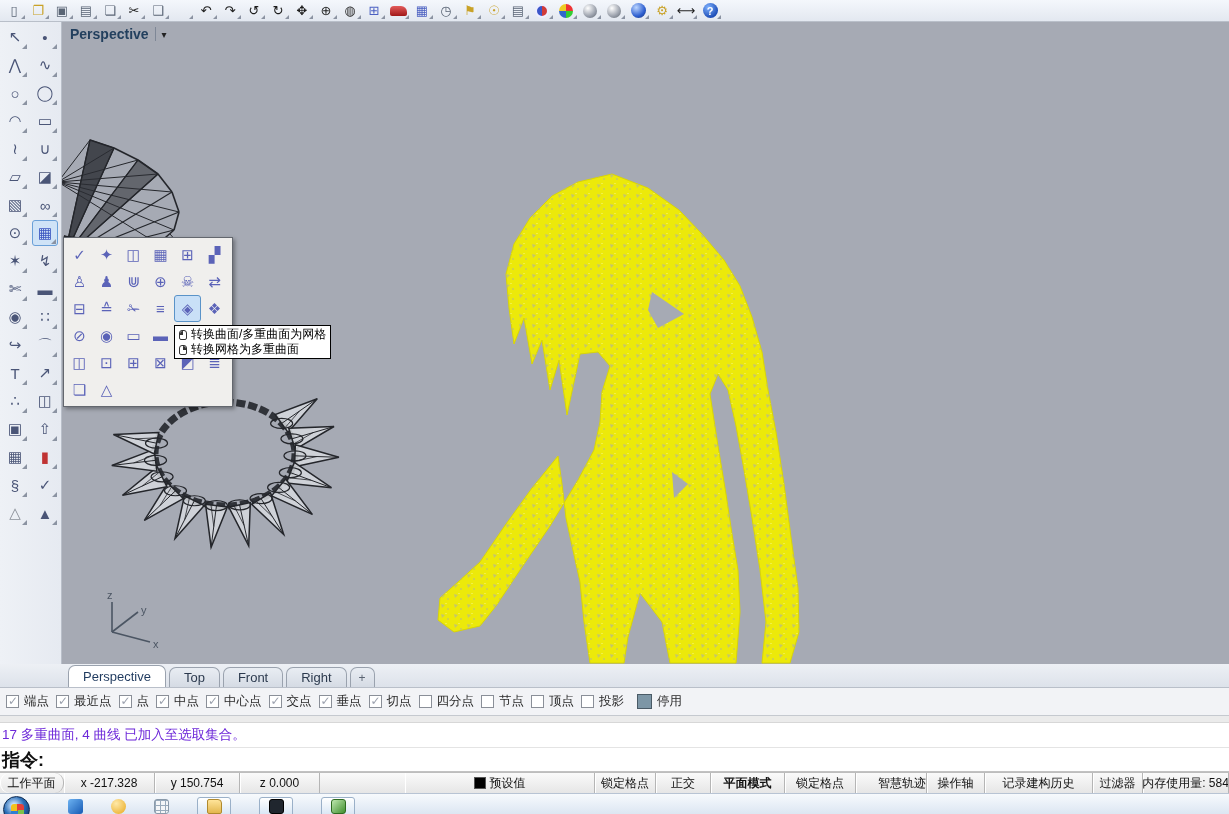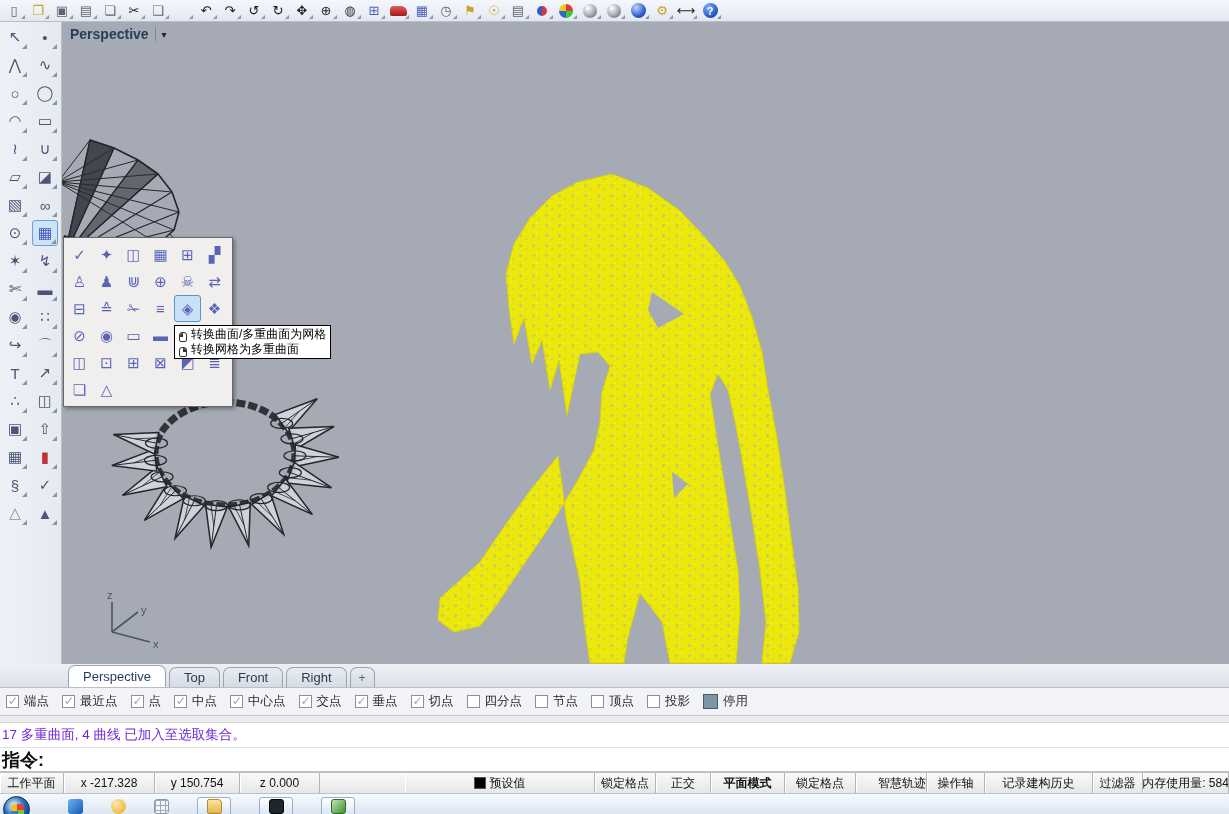--- a/index.html
+++ b/index.html
@@ -43,21 +43,21 @@
   .scene { position:absolute; top:0; left:0; }
 
   
   .palette { position:absolute; left:1px; top:215px; width:170px; background:#f0efed;
     border:1px solid #63676e; box-shadow:2px 2px 4px rgba(0,0,0,.35); padding:3px 2px; z-index:10;
     display:flex; flex-wrap:wrap; }
   .pi { width:27px; height:27px; display:flex; align-items:center; justify-content:center; font-size:15px; color:#5b63b8; }
   .pi.active { background:#c9e0f7; border:1px solid #5a93c8; border-radius:3px; }
   .tooltip { position:absolute; left:112px; top:303px; z-index:20; background:#fff; border:1px solid #000;
     padding:1px 4px; font-size:12px; color:#000; white-space:nowrap; line-height:15px; }
-  .tt-line { display:flex; align-items:flex-end; gap:4px; }
+  .tt-line { display:flex; align-items:center; gap:4px; }
   .mouse { width:8px; height:10px; border:1px solid #333; border-radius:3px 3px 2px 2px; background:#fff; position:relative; flex:none; }
   .mouse::before { content:""; position:absolute; top:0; width:3px; height:4px; background:#333; }
   .mouse.l::before { left:0; border-radius:3px 0 0 0; }
   .mouse.r::before { right:0; border-radius:0 3px 0 0; }
 
   
   .tabsrow { position:absolute; top:664px; left:0; width:1229px; height:24px; background:linear-gradient(#edf0f5,#dde2ea);
     border-bottom:1px solid #b9bfc9; display:flex; align-items:flex-end; padding-left:68px; gap:3px; }
   .tab { height:20px; padding:0 14px; display:flex; align-items:center; font-size:13px; color:#2c3a4e;
     background:linear-gradient(#e9edf3,#d5dbe4); border:1px solid #9aa2ae; border-bottom:none; border-radius:7px 7px 0 0; }
@@ -445,21 +445,21 @@
   <div class="tabsrow">
 
   <div class="tab active">Perspective</div>
       <div class="tab">Top</div>
       <div class="tab">Front</div>
       <div class="tab">Right</div>
       <div class="tab plus">+</div>
     </div>
 
   <div class="osnap">
-    <span style="display:flex;gap:13px;align-items:center;">
+    <span style="display:flex;gap:7px;align-items:center;">
 
     <label class="osnap-item">
           <span class="cb on"></span>
           <span>端点</span>
         </label>
         <label class="osnap-item">
           <span class="cb on"></span>
           <span>最近点</span>
         </label>
         <label class="osnap-item">
@@ -510,21 +510,21 @@
   </div>
 
   <div class="cmd">
     <div class="cmd-strip"></div>
     <div class="cmd-hist">17 多重曲面, 4 曲线 已加入至选取集合。</div>
     <div class="cmd-prompt">指令:</div>
   </div>
 
   <div class="statusbar">
 
-  <div class="scell" style="width: 64px;">
+  <div class="scell" style="width: 64px; border-radius: 9px;">
 
         <span>工作平面</span>
       </div>
       <div class="scell" style="width: 91px;">
 
         <span>x -217.328</span>
       </div>
       <div class="scell" style="width: 85px;">
 
         <span>y 150.754</span>

